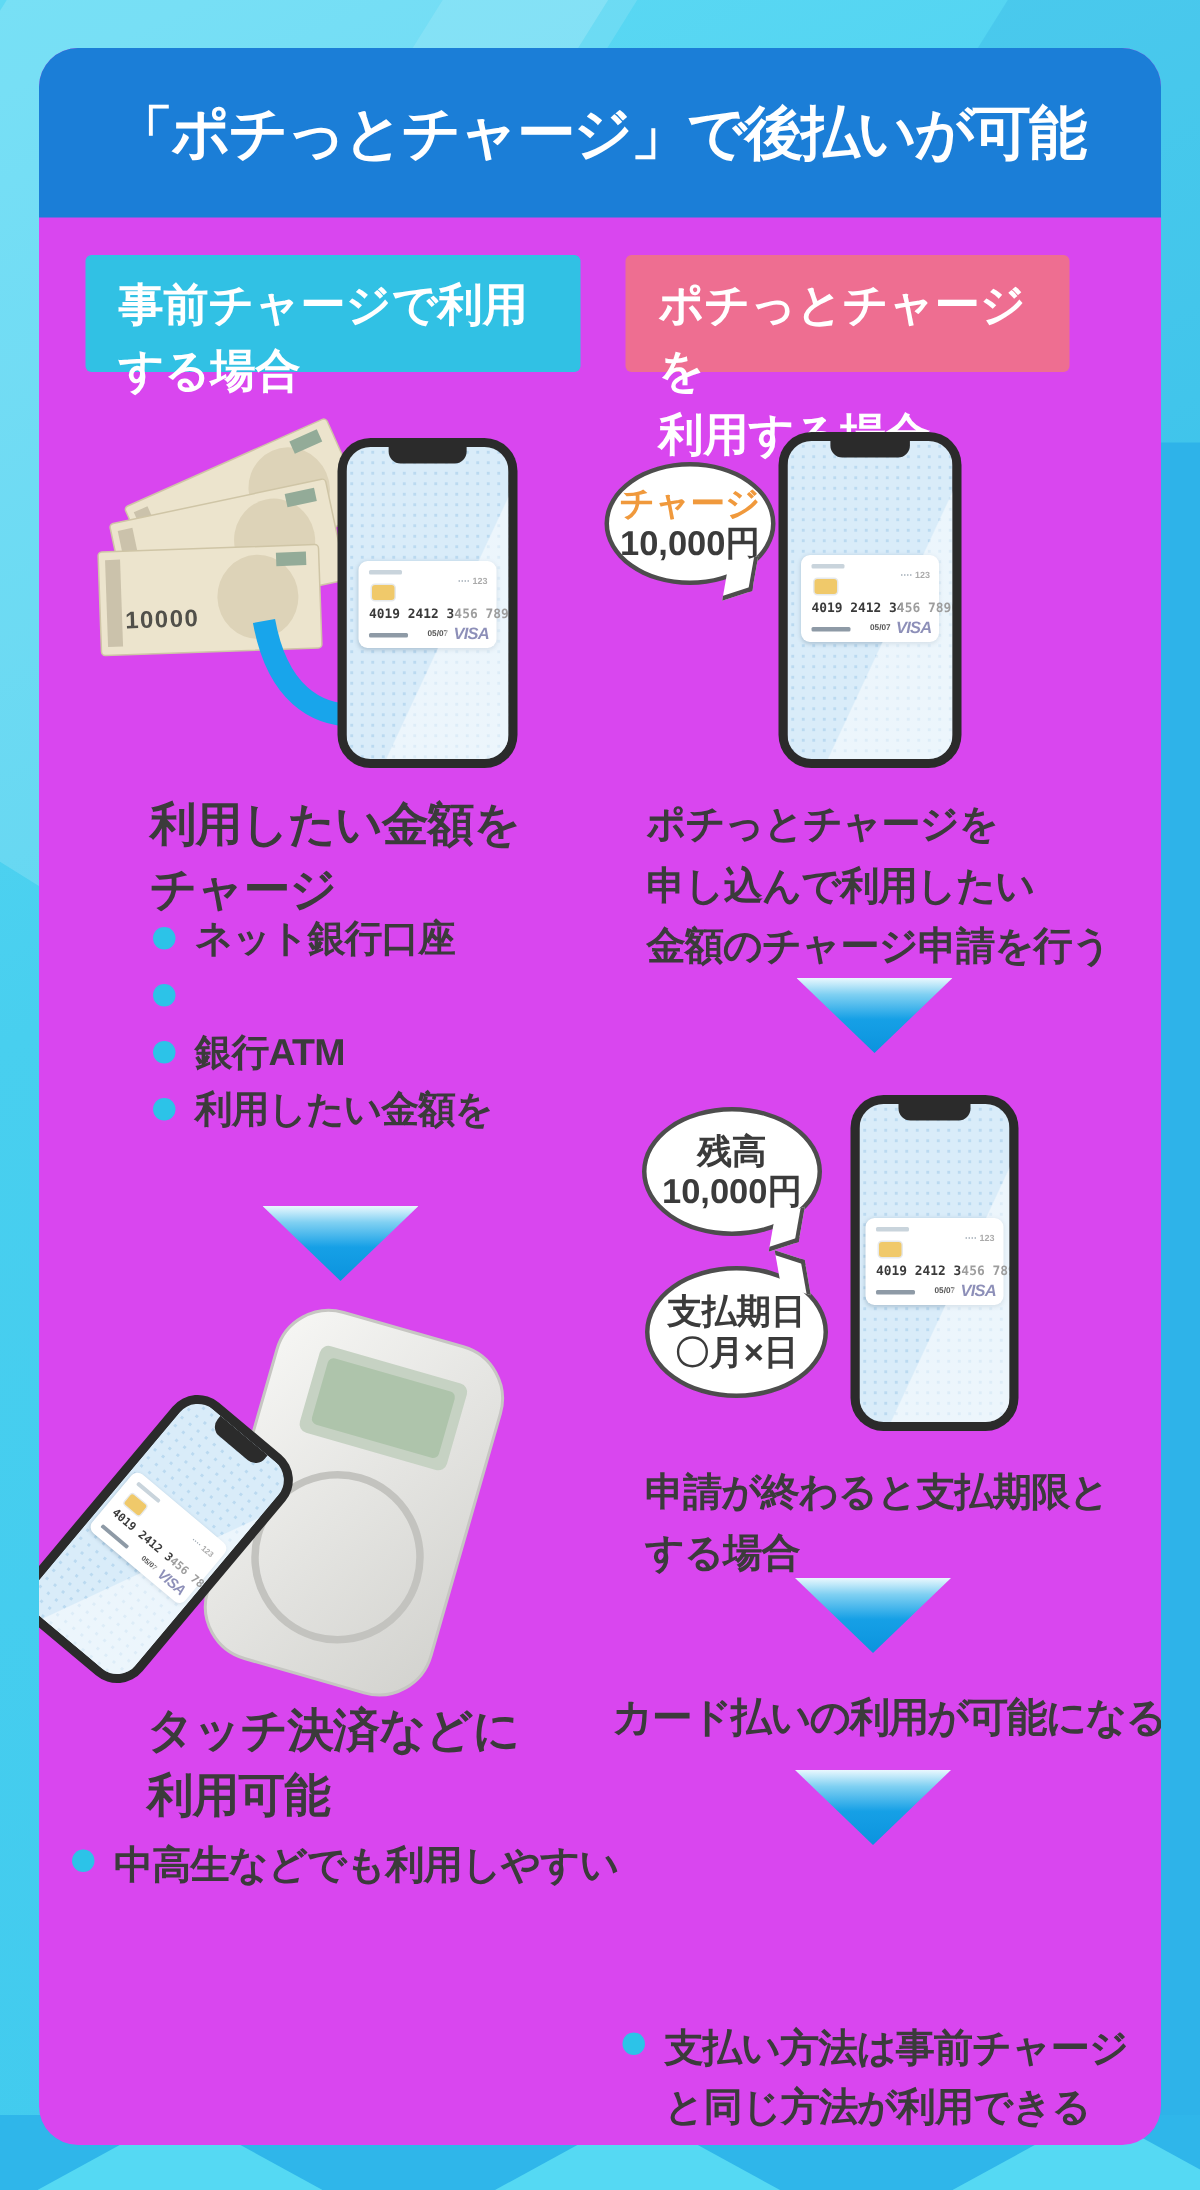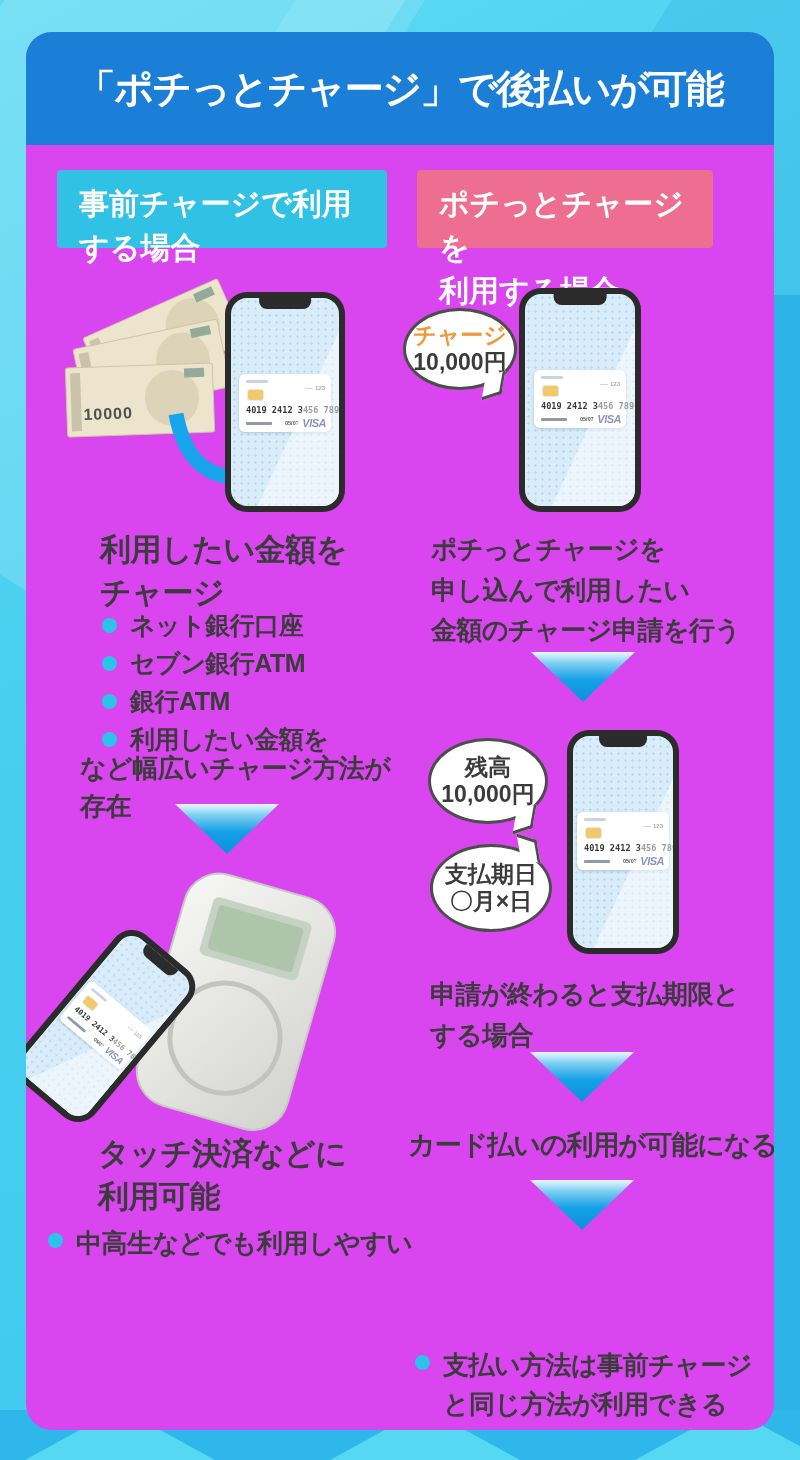--- a/index.html
+++ b/index.html
@@ -168,34 +168,31 @@
   <div class="h-step pre" style="left:74px;top:496px;">利用したい金額を
 チャージ</div>
 
   <ul class="methods">
     <li>
         <span class="dot"></span>
         <span>ネット銀行口座</span>
       </li>
     <li>
         <span class="dot"></span>
-        <span>セブン銀行ATM</span>
       </li>
     <li>
         <span class="dot"></span>
         <span>銀行ATM</span>
       </li>
     <li>
         <span class="dot"></span>
         <span>利用したい金額を</span>
       </li>
   </ul>
 
-  <div class="p-step pre" style="left:54px;top:718px;line-height:1.45;">など幅広いチャージ方法が
-存在</div>
 
   <div class="arrow" style="left:149px;top:772px;"></div>
 
   <svg style="position:absolute;left:75px;top:835px;" width="265" height="272" viewBox="0 0 265 272">
     <defs>
       <linearGradient id="tg" x1="0" y1="0" x2="1" y2="1">
         <stop offset="0" stop-color="#f7f7f5"></stop>
           <stop offset="1" stop-color="#d2d2ce"></stop>
       </linearGradient>
     </defs>

